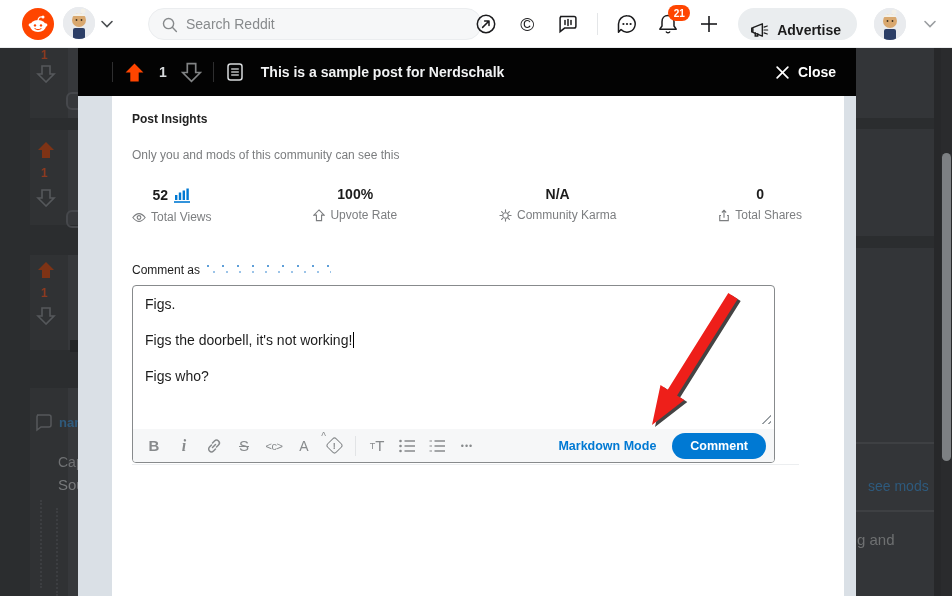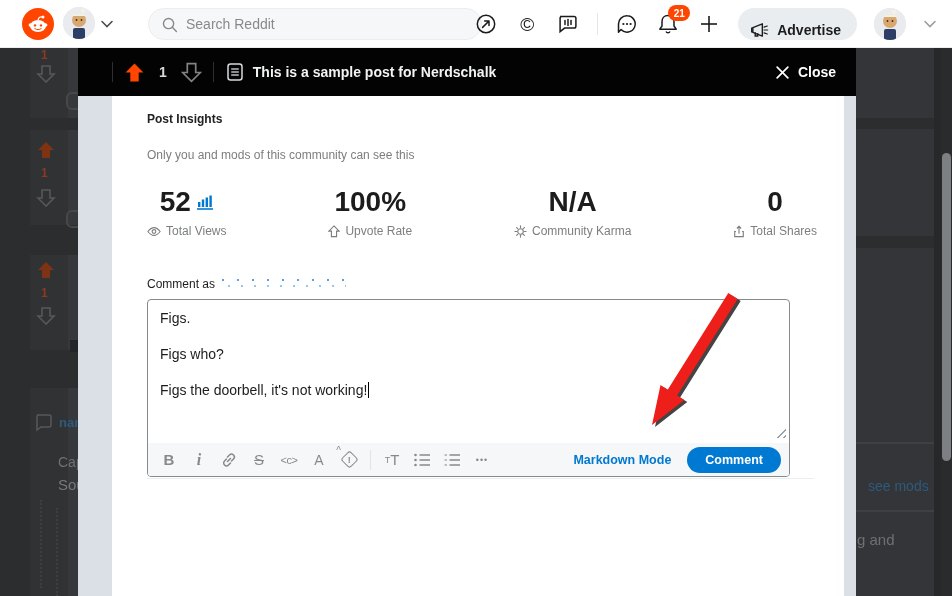--- a/index.html
+++ b/index.html
@@ -49,33 +49,33 @@
   #scroll-edge { position:absolute; left:934px; top:0; width:7px; height:548px; background:#27282a; }
   #scroll-track { position:absolute; left:941px; top:0; width:11px; height:548px; background:#2a2b2d; }
   #scroll-thumb { position:absolute; left:942px; top:105px; width:9px; height:308px; background:#7d8083;
                   border-radius:5px; cursor:pointer; }
 
   
   #modal { position:absolute; left:78px; top:48px; width:778px; height:548px; z-index:2; }
   #modal-header { position:relative; width:778px; height:48px; background:#030303; display:flex; align-items:center; }
   .mh-divider { width:1px; height:20px; background:#2e2e2f; }
   #mh-count { color:#d7dadc; font-weight:bold; font-size:14px; }
-  #mh-title { color:#f2f3f4; font-weight:bold; font-size:14px; margin-left:10px; }
+  #mh-title { color:#f2f3f4; font-weight:bold; font-size:14px; margin-left:18px; }
   #mh-close { position:absolute; right:20px; top:0; height:48px; display:flex; align-items:center; gap:8px;
               color:#ffffff; font-weight:bold; font-size:14px; cursor:pointer; }
   #modal-body { position:relative; width:778px; height:500px; background:#dae0e6; }
   #post-card { position:absolute; left:34px; right:12px; top:0; bottom:0; background:#ffffff; overflow:hidden; }
-  .card-inner { padding-left:35px; }
+  .card-inner { padding-left:20px; }
 
   
   #insights-title { padding-top:16px; font-size:12px; font-weight:bold; color:#222222; }
   #insights-sub { margin-top:22px; font-size:12px; color:#7b7d7f; }
   #stats-row { margin-top:24px; width:670px; display:flex; justify-content:space-between; }
   .stat { text-align:center; }
-  .stat-value { font-size:28px; font-weight:bold; color:#1c1c1c; display:flex; align-items:center;
+  .stat-value { font-size:14px; font-weight:bold; color:#1c1c1c; display:flex; align-items:center;
                 justify-content:center; gap:5px; }
   .stat-label { margin-top:6px; font-size:12px; color:#7c7e80; display:flex; align-items:center;
                 justify-content:center; gap:5px; }
 
   
   #comment-as-row { margin-top:38px; font-size:12px; color:#1c1c1c; display:flex; align-items:center; }
   #username-blur { display:inline-block; margin-left:5px; width:126px; height:15px; border-radius:3px;
       background-image:
         radial-gradient(circle 2px at 3px 4px,  #5f9fd8 55%, transparent 60%),
         radial-gradient(circle 2px at 9px 10px, #9cc4e8 55%, transparent 60%),
@@ -395,22 +395,22 @@
           </div>
 
           <div id="comment-as-row">
             <span>Comment as</span>
             <span id="username-blur"></span>
           </div>
 
           <div id="comment-box">
             <div id="comment-text">
               <p>Figs.</p>
+              <p><span>Figs the doorbell, it's not working!</span><span id="text-cursor"></span></p>
               <p>Figs who?</p>
-              <p><span>Figs the doorbell, it's not working!</span><span id="text-cursor"></span></p>
             </div>
             <div id="resize-handle"></div>
             <div id="comment-toolbar">
               <div class="tb-btn tb-bold">B</div>
               <div class="tb-btn tb-italic">i</div>
               <div class="tb-btn">
                 <svg width="18" height="18" viewBox="0 0 18 18">
                     <path d="M7.5 10.5 L10.5 7.5 M6.5 8 L4.5 10 a2.8 2.8 0 0 0 4 4 l2 -2 M11.5 10 l2 -2 a2.8 2.8 0 0 0 -4 -4 l-2 2" fill="none" stroke="#878a8c" stroke-width="1.5" stroke-linecap="round"></path>
                   </svg>
               </div>

